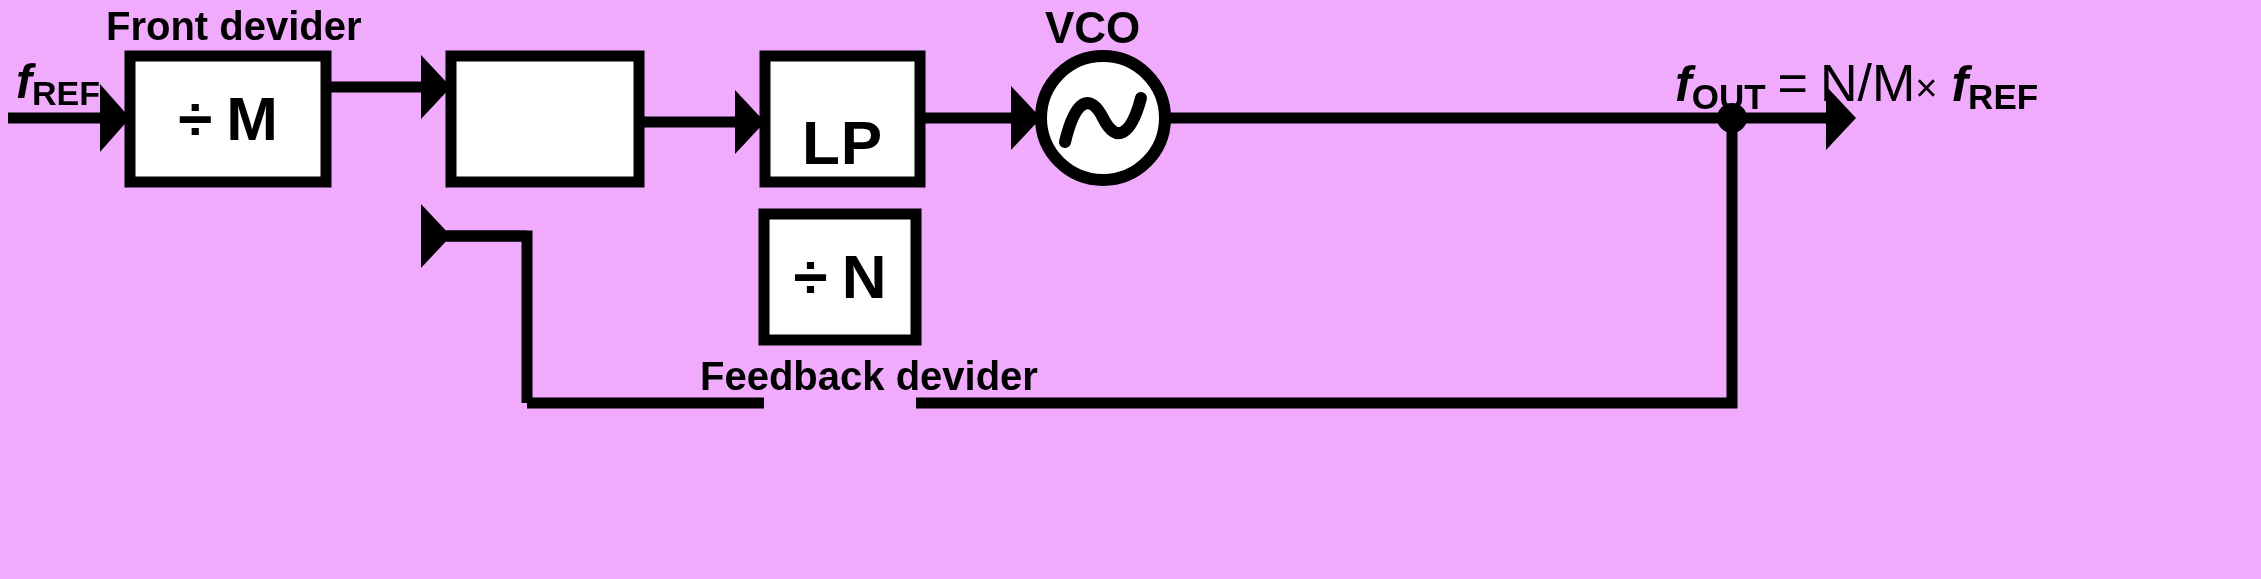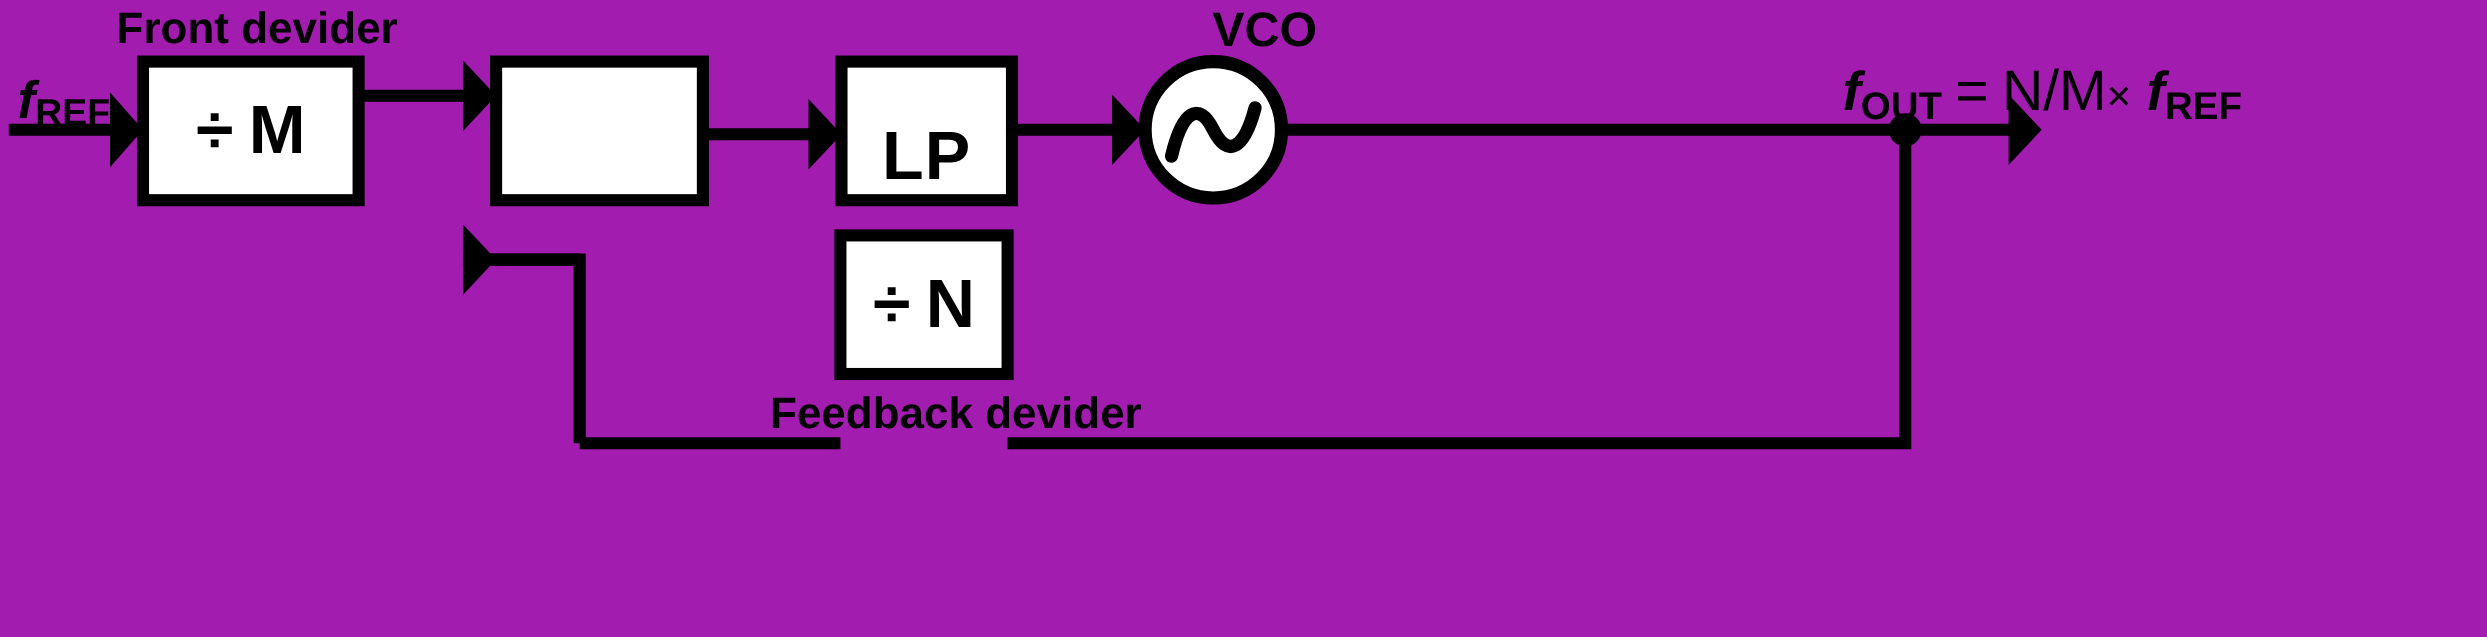--- a/index.html
+++ b/index.html
@@ -10,21 +10,21 @@
   body {
     width: 2261px;
     height: 579px;
     font-family: "Liberation Sans", sans-serif;
     overflow: hidden;
   }
   #diagram-root {
     position: relative;
     width: 2261px;
     height: 579px;
-    background: #a21caf;
+    background: #f0abfc;
   }
   svg.canvas {
     position: absolute;
     top: 0;
     left: 0;
     width: 2261px;
     height: 579px;
     display: block;
   }
   .box-rect {
@@ -192,42 +192,42 @@
 
     <g>
       <circle class="vco-circle" cx="1103" cy="118" r="62"></circle>
       <path class="vco-wave" d="M 1065 142 C 1075 100, 1090 92, 1103 118 C 1116 144, 1131 136, 1141 98"></path>
     </g>
 
   </svg>
 
   <div class="txt caption" style="left:106px; top:6px;">Front devider</div>
 
-  <div class="txt sig-label" style="left:16px; top:68px;">
+  <div class="txt sig-label" style="left:16px; top:58px;">
     <span class="fvar">f</span><span class="sub">REF</span>
   </div>
 
   <div class="center-in-box" style="left:130px; top:56px; width:196px; height:126px;">
     <span class="txt div-label" style="position:static;">
       <span>÷</span><span style="display:inline-block;width:14px;"></span><span>M</span>
     </span>
   </div>
 
 
   <div class="center-in-box" style="left:765px; top:56px; width:155px; height:126px;">
     <span class="txt box-label" style="position:static;margin-top:48px;">LP</span>
   </div>
 
   <div class="center-in-box" style="left:764px; top:214px; width:152px; height:126px;">
     <span class="txt div-label" style="position:static;">
       <span>÷</span><span style="display:inline-block;width:14px;"></span><span>N</span>
     </span>
   </div>
 
-  <div class="txt vco-cap" style="left:1102px; top:6px;">VCO</div>
+  <div class="txt vco-cap" style="left:1045px; top:6px;">VCO</div>
 
   <div class="txt caption" style="left:700px; top:356px;">Feedback devider</div>
 
   <div class="txt eq-label" style="left:1675px; top:57px;">
     <span class="fvar">f</span><span class="sub">OUT</span><span style="display:inline-block;width:12px;"></span><span class="plain">=</span><span style="display:inline-block;width:12px;"></span><span class="plain">N/M</span><span class="times">×</span><span style="display:inline-block;width:14px;"></span><span class="fvar">f</span><span class="sub">REF</span>
   </div>
 
 </div>
 
 </body></html>

